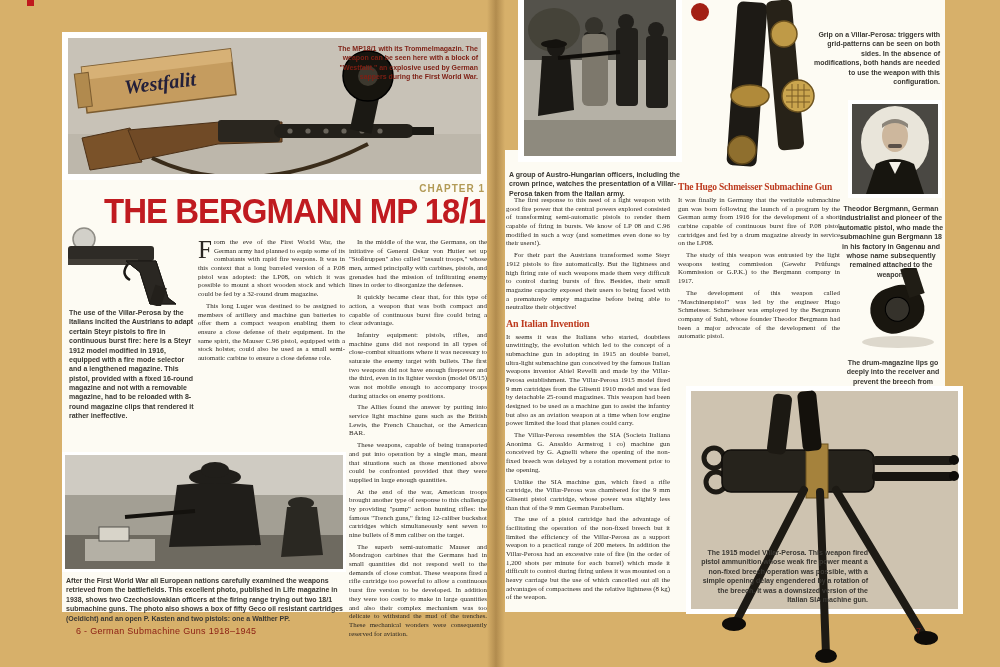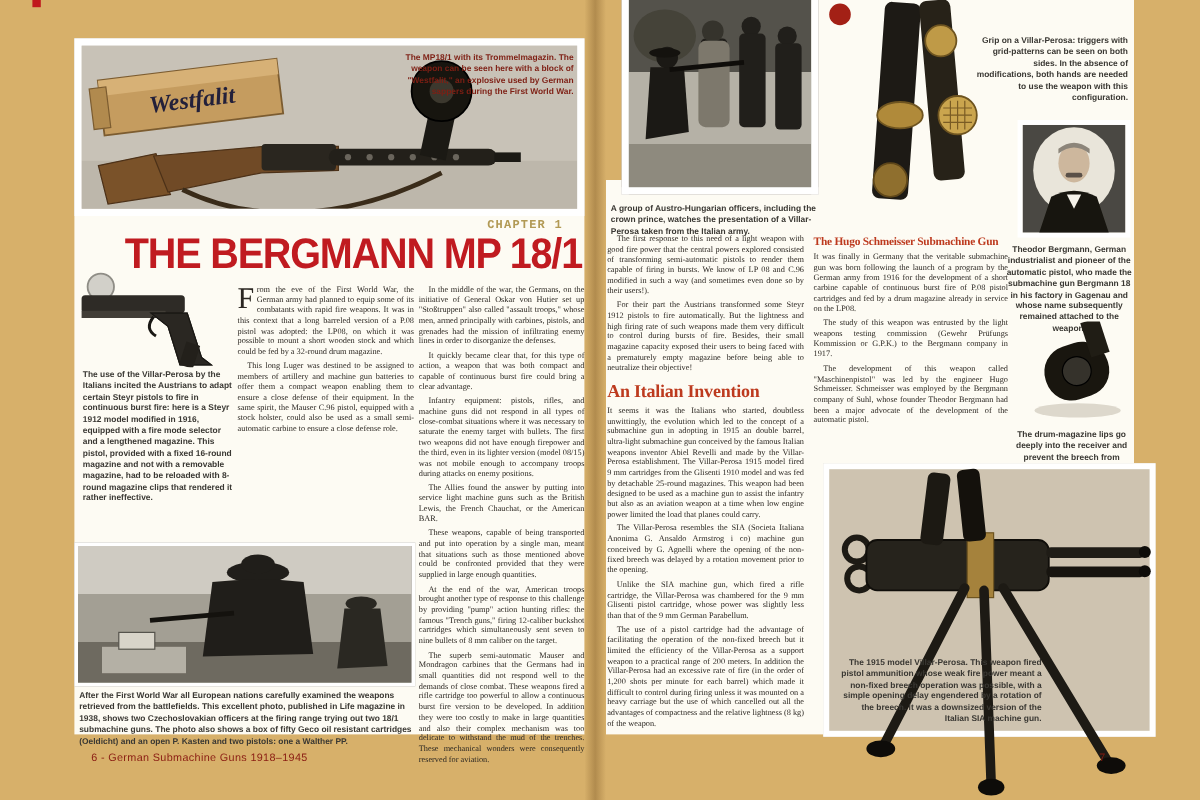--- a/index.html
+++ b/index.html
@@ -58,21 +58,21 @@
       <rect x="344" y="89" width="22" height="8" fill="#1b1914"></rect>
       <rect x="286" y="52" width="22" height="42" fill="#1b1914" transform="rotate(12 297 73)"></rect>
       <circle cx="300" cy="38" r="25" fill="#17150f" stroke="#000" stroke-width="1.5"></circle>
       <circle cx="300" cy="38" r="10" fill="#3c382e"></circle>
       <path d="M84,120 C150,152 230,142 300,106" stroke="#3a2c1a" stroke-width="4" fill="none"></path>
     </g>
   </svg>
 </div>
 <div class="abs caption-maroon" style="left:330px;top:44px;width:148px;text-align:right;">The MP18/1 with its Trommelmagazin. The weapon can be seen here with a block of "Westfalit," an explosive used by German sappers during the First World War.</div>
 
-<div class="abs chapter" style="left:46px;top:183px;width:423px;font-family:Liberation Mono, monospace;">CHAPTER 1</div>
+<div class="abs chapter" style="left:62px;top:183px;width:423px;">CHAPTER 1</div>
 <div class="abs title" style="left:62px;top:193px;width:423px;">THE BERGMANN MP 18/1</div>
 
 <div class="abs" style="left:64px;top:226px;width:138px;height:80px;">
   <svg width="138" height="80" viewBox="0 0 138 80">
     <circle cx="20" cy="13" r="11" fill="#d2d0c9" stroke="#8f8d86" stroke-width="1.5"></circle>
     <rect x="4" y="20" width="86" height="15" rx="3" fill="#2e2b26"></rect>
     <rect x="4" y="33" width="70" height="6" fill="#413d36"></rect>
     <path d="M62,35 L92,35 L104,72 L112,78 L86,78 L76,46 Z" fill="#2a2username722" stroke="#1a1814"></path>
     <path d="M62,35 L92,35 L104,72 L112,78 L86,78 L76,46 Z" fill="#2a2722" stroke="#1a1814"></path>
     <rect x="88" y="60" width="12" height="20" fill="#23201b" transform="rotate(18 94 70)"></rect>
@@ -162,29 +162,29 @@
     <circle cx="118" cy="96" r="16" fill="#caa54e" stroke="#6e5420" stroke-width="1.5"></circle>
     <path d="M106,90 h24 M106,96 h24 M106,102 h24 M112,84 v24 M118,84 v24 M124,84 v24" stroke="#7a5c24" stroke-width="1"></path>
     <circle cx="62" cy="150" r="14" fill="#8f6f2e" stroke="#5e4619" stroke-width="1.5"></circle>
   </svg>
 </div>
 <div class="abs caption" style="left:812px;top:30px;width:128px;text-align:right;">Grip on a Villar-Perosa: triggers with grid-patterns can be seen on both sides. In the absence of modifications, both hands are needed to use the weapon with this configuration.</div>
 
 <div class="abs body-text" style="left:506px;top:196px;width:164px;">
   <p class="para ind">The first response to this need of a light weapon with good fire power that the central powers explored consisted of transforming semi-automatic pistols to render them capable of firing in bursts. We know of LP 08 and C.96 modified in such a way (and sometimes even done so by their users!).</p>
   <p class="para ind">For their part the Austrians transformed some Steyr 1912 pistols to fire automatically. But the lightness and high firing rate of such weapons made them very difficult to control during bursts of fire. Besides, their small magazine capacity exposed their users to being faced with a prematurely empty magazine before being able to neutralize their objective!</p>
-  <div class="red-heading" style="font-size:15px;">An Italian Invention</div>
+  <div class="red-heading" style="font-size:10px;">An Italian Invention</div>
   <p class="para">It seems it was the Italians who started, doubtless unwittingly, the evolution which led to the concept of a submachine gun in adopting in 1915 an double barrel, ultra-light submachine gun conceived by the famous Italian weapons inventor Abiel Revelli and made by the Villar-Perosa establishment. The Villar-Perosa 1915 model fired 9 mm cartridges from the Glisenti 1910 model and was fed by detachable 25-round magazines. This weapon had been designed to be used as a machine gun to assist the infantry but also as an aviation weapon at a time when low engine power limited the load that planes could carry.</p>
   <p class="para ind">The Villar-Perosa resembles the SIA (Societa Italiana Anonima G. Ansaldo Armstrog i co) machine gun conceived by G. Agnelli where the opening of the non-fixed breech was delayed by a rotation movement prior to the opening.</p>
   <p class="para ind">Unlike the SIA machine gun, which fired a rifle cartridge, the Villar-Perosa was chambered for the 9 mm Glisenti pistol cartridge, whose power was slightly less than that of the 9 mm German Parabellum.</p>
   <p class="para ind">The use of a pistol cartridge had the advantage of facilitating the operation of the non-fixed breech but it limited the efficiency of the Villar-Perosa as a support weapon to a practical range of 200 meters. In addition the Villar-Perosa had an excessive rate of fire (in the order of 1,200 shots per minute for each barrel) which made it difficult to control during firing unless it was mounted on a heavy carriage but the use of which cancelled out all the advantages of compactness and the relative lightness (8 kg) of the weapon.</p>
 </div>
 
 <div class="abs body-text" style="left:678px;top:182px;width:162px;">
-  <div class="red-heading" style="font-size:9.5px;margin-top:15px;">The Hugo Schmeisser Submachine Gun</div>
+  <div class="red-heading" style="font-size:9.5px;margin-top:0;">The Hugo Schmeisser Submachine Gun</div>
   <p class="para">It was finally in Germany that the veritable submachine gun was born following the launch of a program by the German army from 1916 for the development of a short carbine capable of continuous burst fire of P.08 pistol cartridges and fed by a drum magazine already in service on the LP08.</p>
   <p class="para ind">The study of this weapon was entrusted by the light weapons testing commission (Gewehr Prüfungs Kommission or G.P.K.) to the Bergmann company in 1917.</p>
   <p class="para ind">The development of this weapon called "Maschinenpistol" was led by the engineer Hugo Schmeisser. Schmeisser was employed by the Bergmann company of Suhl, whose founder Theodor Bergmann had been a major advocate of the development of the automatic pistol.</p>
 </div>
 
 <div class="abs" style="left:848px;top:100px;width:94px;height:98px;border:4px solid #fff;box-sizing:border-box;overflow:hidden;">
   <svg width="100%" height="100%" viewBox="0 0 86 90" preserveAspectRatio="none">
     <rect x="0" y="0" width="86" height="90" fill="#4a4843"></rect>
     <ellipse cx="43" cy="38" rx="34" ry="36" fill="#e9e5da"></ellipse>
     <ellipse cx="43" cy="32" rx="13" ry="16" fill="#cdb79d"></ellipse>

